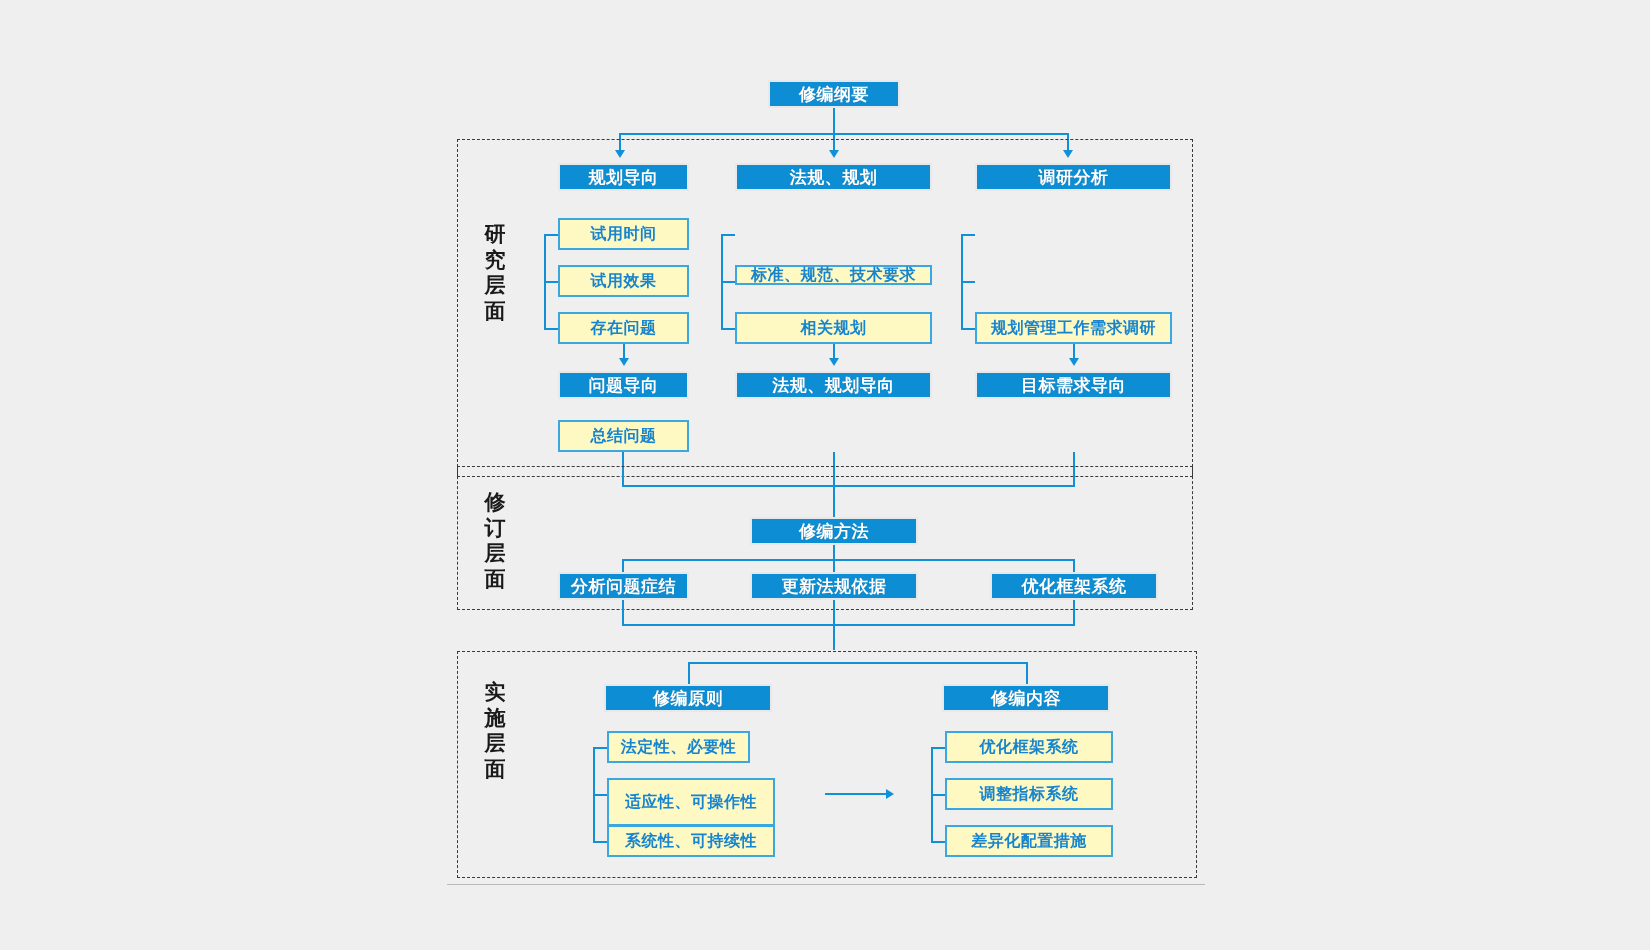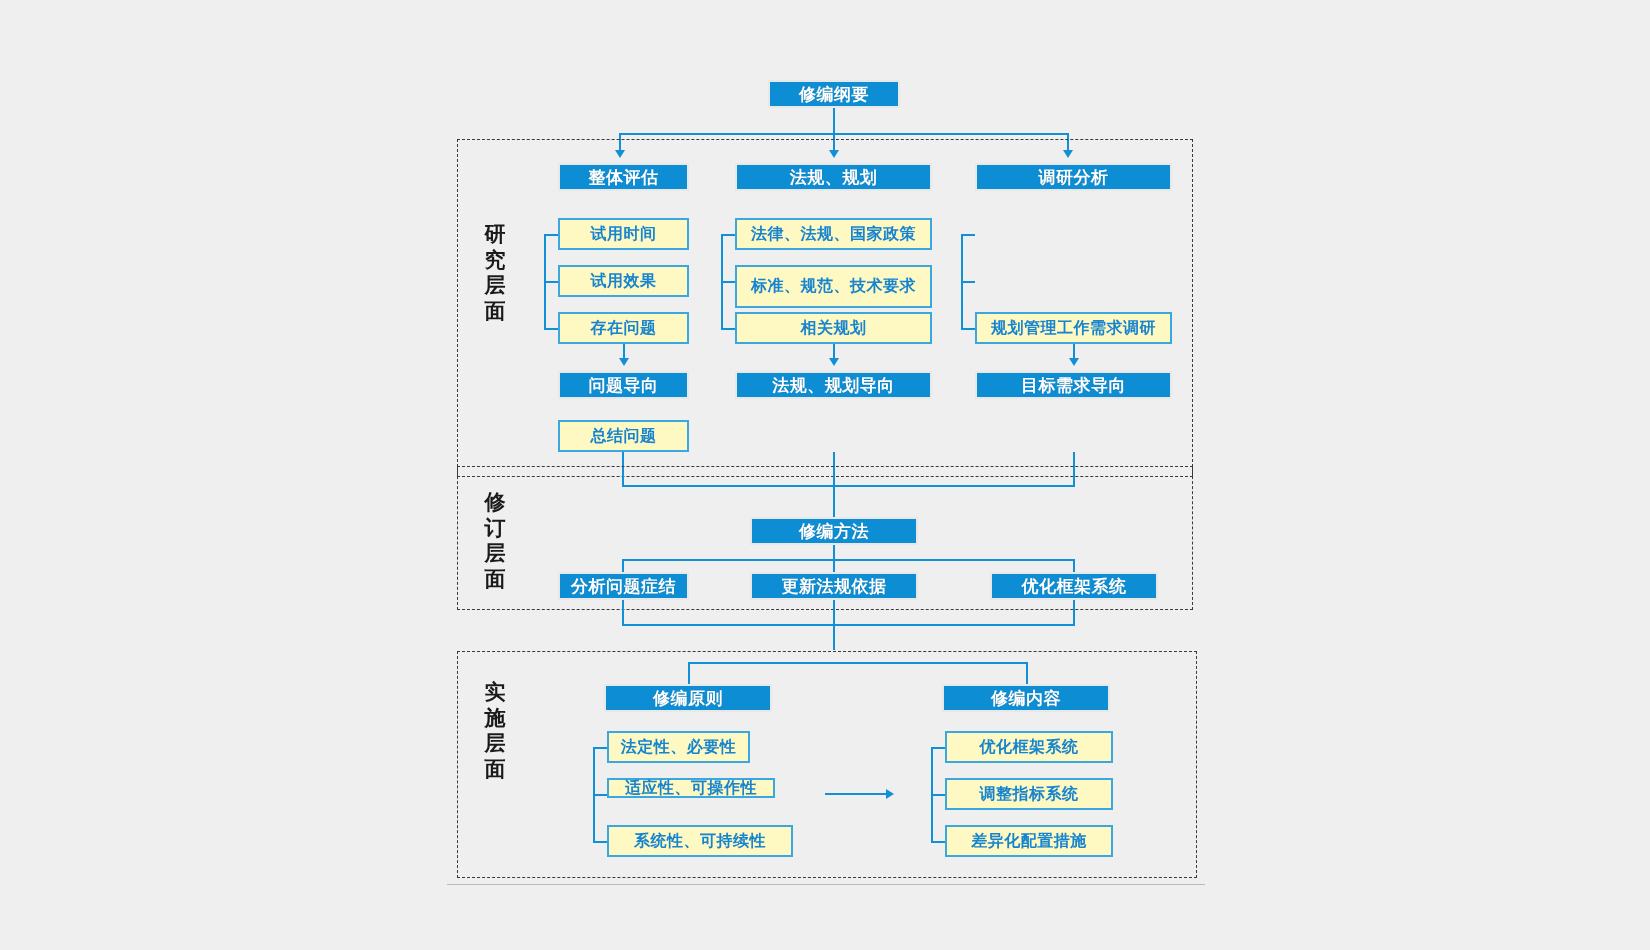--- a/index.html
+++ b/index.html
@@ -97,41 +97,40 @@
   <div class="arrow-down" style="left:1063px;top:150px;"></div>
 
   <div class="layer" style="left:457px;top:139px;width:736px;height:338px;"></div>
   <div class="layer-label" style="left:480px;top:222px;">
     <span>研</span>
     <span>究</span>
     <span>层</span>
     <span>面</span>
   </div>
 
-  <div class="box dark" style="left:558px;top:163px;width:131px;height:28px;">整体评估</div>
+  <div class="box dark" style="left:558px;top:163px;width:131px;height:28px;">规划导向</div>
 
   <div class="box light" style="left:558px;top:218px;width:131px;height:32px;">试用时间</div>
   <div class="box light" style="left:558px;top:265px;width:131px;height:32px;">试用效果</div>
   <div class="box light" style="left:558px;top:312px;width:131px;height:32px;">存在问题</div>
 
   <div class="vline" style="left:544px;top:234px;height:94px;"></div>
   <div class="hline" style="left:544px;top:234px;width:14px;"></div>
   <div class="hline" style="left:544px;top:281px;width:14px;"></div>
   <div class="hline" style="left:544px;top:328px;width:14px;"></div>
 
   <div class="vline" style="left:623px;top:344px;height:16px;"></div>
   <div class="arrow-down" style="left:619px;top:358px;"></div>
 
   <div class="box dark" style="left:558px;top:371px;width:131px;height:28px;">问题导向</div>
   <div class="box light" style="left:558px;top:420px;width:131px;height:32px;">总结问题</div>
 
   <div class="box dark" style="left:735px;top:163px;width:197px;height:28px;">法规、规划</div>
 
-  <div class="box light" style="left:735px;top:218px;width:197px;height:32px;">法律、法规、国家政策</div>
-  <div class="box light" style="left:735px;top:265px;width:197px;height:43px;">标准、规范、技术要求</div>
+  <div class="box light" style="left:735px;top:265px;width:197px;height:20px;">标准、规范、技术要求</div>
   <div class="box light" style="left:735px;top:312px;width:197px;height:32px;">相关规划</div>
 
   <div class="vline" style="left:721px;top:234px;height:94px;"></div>
   <div class="hline" style="left:721px;top:234px;width:14px;"></div>
   <div class="hline" style="left:721px;top:281px;width:14px;"></div>
   <div class="hline" style="left:721px;top:328px;width:14px;"></div>
 
   <div class="vline" style="left:833px;top:344px;height:16px;"></div>
   <div class="arrow-down" style="left:829px;top:358px;"></div>
 
@@ -190,22 +189,22 @@
   </div>
 
   <div class="hline" style="left:688px;top:662px;width:340px;"></div>
   <div class="vline" style="left:688px;top:662px;height:22px;"></div>
   <div class="vline" style="left:1026px;top:662px;height:22px;"></div>
 
   <div class="box dark" style="left:604px;top:684px;width:168px;height:28px;">修编原则</div>
   <div class="box dark" style="left:942px;top:684px;width:168px;height:28px;">修编内容</div>
 
   <div class="box light" style="left:607px;top:731px;width:143px;height:32px;">法定性、必要性</div>
-  <div class="box light" style="left:607px;top:778px;width:168px;height:20px;text-align:center;">适应性、可操作性</div>
-  <div class="box light" style="left:607px;top:825px;width:186px;height:32px;">系统性、可持续性</div>
+  <div class="box light" style="left:607px;top:778px;width:168px;height:48px;text-align:center;">适应性、可操作性</div>
+  <div class="box light" style="left:607px;top:825px;width:168px;height:32px;">系统性、可持续性</div>
 
   <div class="vline" style="left:593px;top:747px;height:94px;"></div>
   <div class="hline" style="left:593px;top:747px;width:14px;"></div>
   <div class="hline" style="left:593px;top:794px;width:14px;"></div>
   <div class="hline" style="left:593px;top:841px;width:14px;"></div>
 
   <div class="box light" style="left:945px;top:731px;width:168px;height:32px;">优化框架系统</div>
   <div class="box light" style="left:945px;top:778px;width:168px;height:32px;">调整指标系统</div>
   <div class="box light" style="left:945px;top:825px;width:168px;height:32px;">差异化配置措施</div>
 

